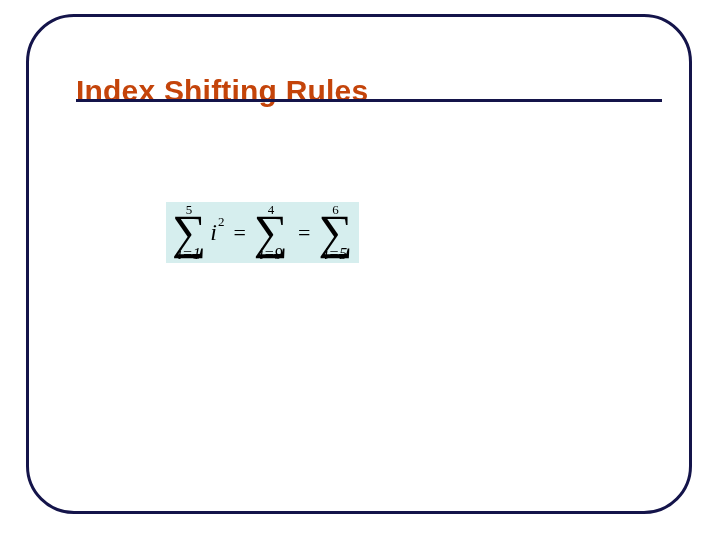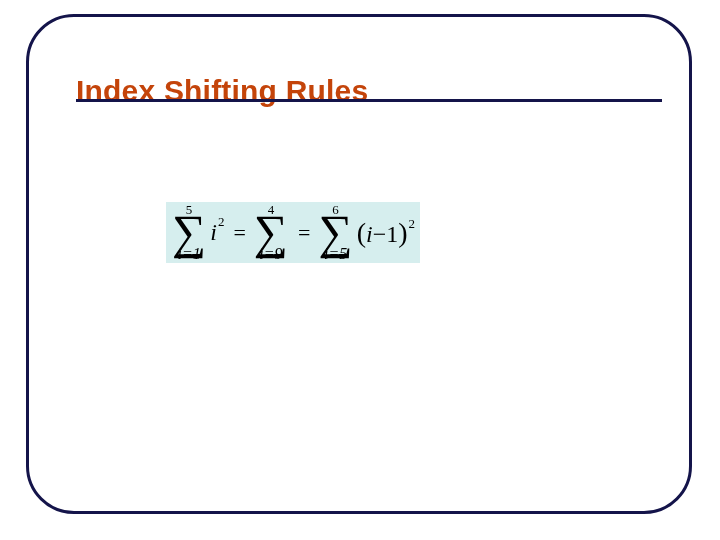--- a/index.html
+++ b/index.html
@@ -129,17 +129,14 @@
     <div class="sum-lower">i=9</div>
   </span>
 
   <span class="eq">=</span>
 
   <span class="sum-block">
     <div class="sum-upper">6</div>
     <div class="sum-sigma">∑</div>
     <div class="sum-lower">i=5</div>
   </span>
-  <span class="term">
-    <span class="paren">(</span><span class="base">i</span><span class="plusminus">−</span><span class="plusminus">1</span><span class="paren">)</span><span class="sup">2</span>
-  </span>
 
 </div>
 
 </body></html>

